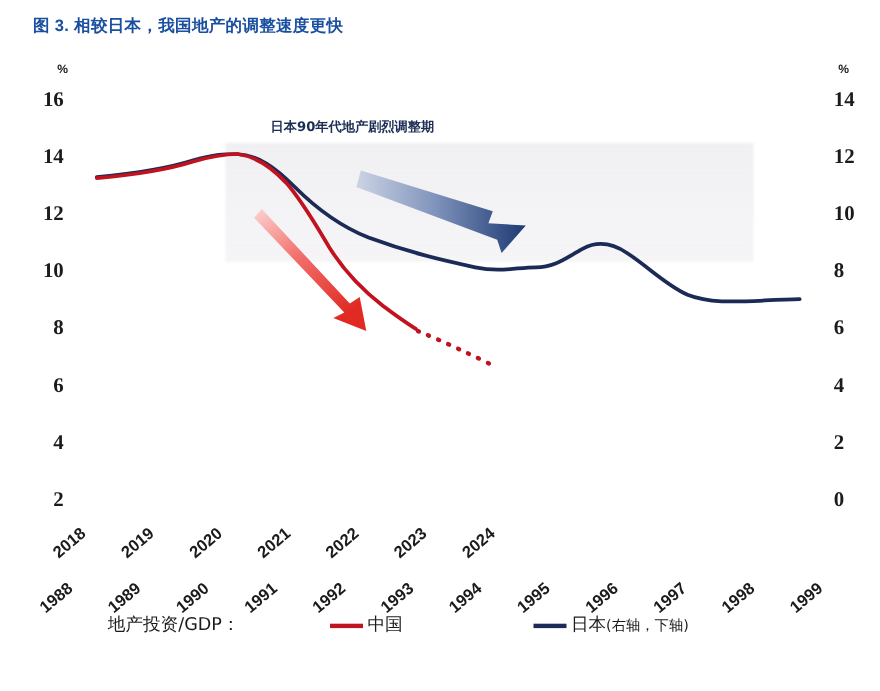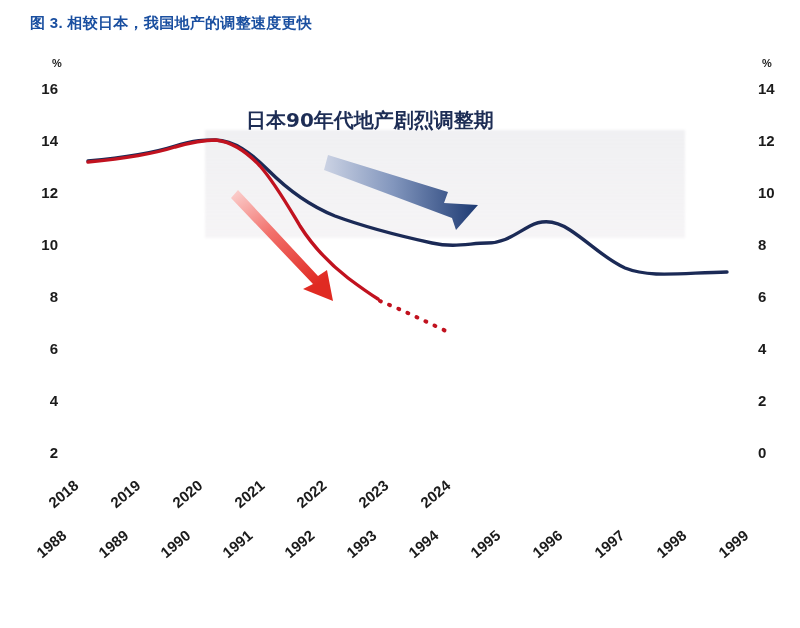--- a/index.html
+++ b/index.html
@@ -20,36 +20,36 @@
 
   .plot{position:absolute;left:0;top:46px;width:800px;height:420px;}
 
   .axis-unit{
     position:absolute;font-size:11px;color:#222;font-weight:bold;
   }
   .axis-unit.left{left:52px;top:11px;}
   .axis-unit.right{left:762px;top:11px;}
 
   .tick{
-    position:absolute;font-size:15px;color:#1b1b1b;font-weight:bold;
-    line-height:1;white-space:nowrap;
+    position:absolute;font-size:19px;color:#1b1b1b;font-weight:bold;
+    line-height:1;white-space:nowrap;font-family:Liberation Serif, serif;
   }
   .tick.left{right:742px;text-align:right;width:40px;}
   .tick.right{left:758px;text-align:left;width:40px;}
 
   .band{
     position:absolute;left:205px;top:84px;width:480px;height:108px;
     background:linear-gradient(180deg,rgba(228,228,232,.55),rgba(233,230,234,.42));
     filter:blur(1px);
   }
 
   svg.lines{position:absolute;left:0;top:0;width:800px;height:420px;overflow:visible;}
 
   .ann{
-    position:absolute;font-size:20px;font-weight:bold;white-space:nowrap;
+    position:absolute;font-size:12px;font-weight:bold;white-space:nowrap;
     font-family:"DejaVu Sans","Liberation Sans",sans-serif;
   }
   .ann.jp{left:246px;top:61px;color:#1d2d55;}
   .ann.cn{left:248px;top:256px;color:#d61f26;}
 
   .xlabels{position:absolute;left:0;top:0;width:800px;height:120px;}
   .xlab{
     position:absolute;font-size:15px;font-weight:bold;color:#1b1b1b;
     transform:rotate(-40deg);transform-origin:left bottom;white-space:nowrap;
   }
@@ -160,14 +160,28 @@
     <div class="xlab" style="left:292px;top:78px">1992</div>
     <div class="xlab" style="left:354px;top:78px">1993</div>
     <div class="xlab" style="left:416px;top:78px">1994</div>
     <div class="xlab" style="left:478px;top:78px">1995</div>
     <div class="xlab" style="left:540px;top:78px">1996</div>
     <div class="xlab" style="left:602px;top:78px">1997</div>
     <div class="xlab" style="left:664px;top:78px">1998</div>
     <div class="xlab" style="left:726px;top:78px">1999</div>
   </div>
 
+  <div class="legend">
+    <div class="legend-title">地产投资/GDP：</div>
+
+    <div class="legend-item cn">
+      <span class="swatch" style="background:#c1121f"></span>
+      <span class="legend-label">中国</span>
+    </div>
+
+    <div class="legend-item jp">
+      <span class="swatch" style="background:#1b2a56"></span>
+      <span class="legend-label">日本</span>
+      <span class="legend-label legend-sub">(右轴，下轴)</span>
+    </div>
+  </div>
 
 </div>
 
 </body></html>

